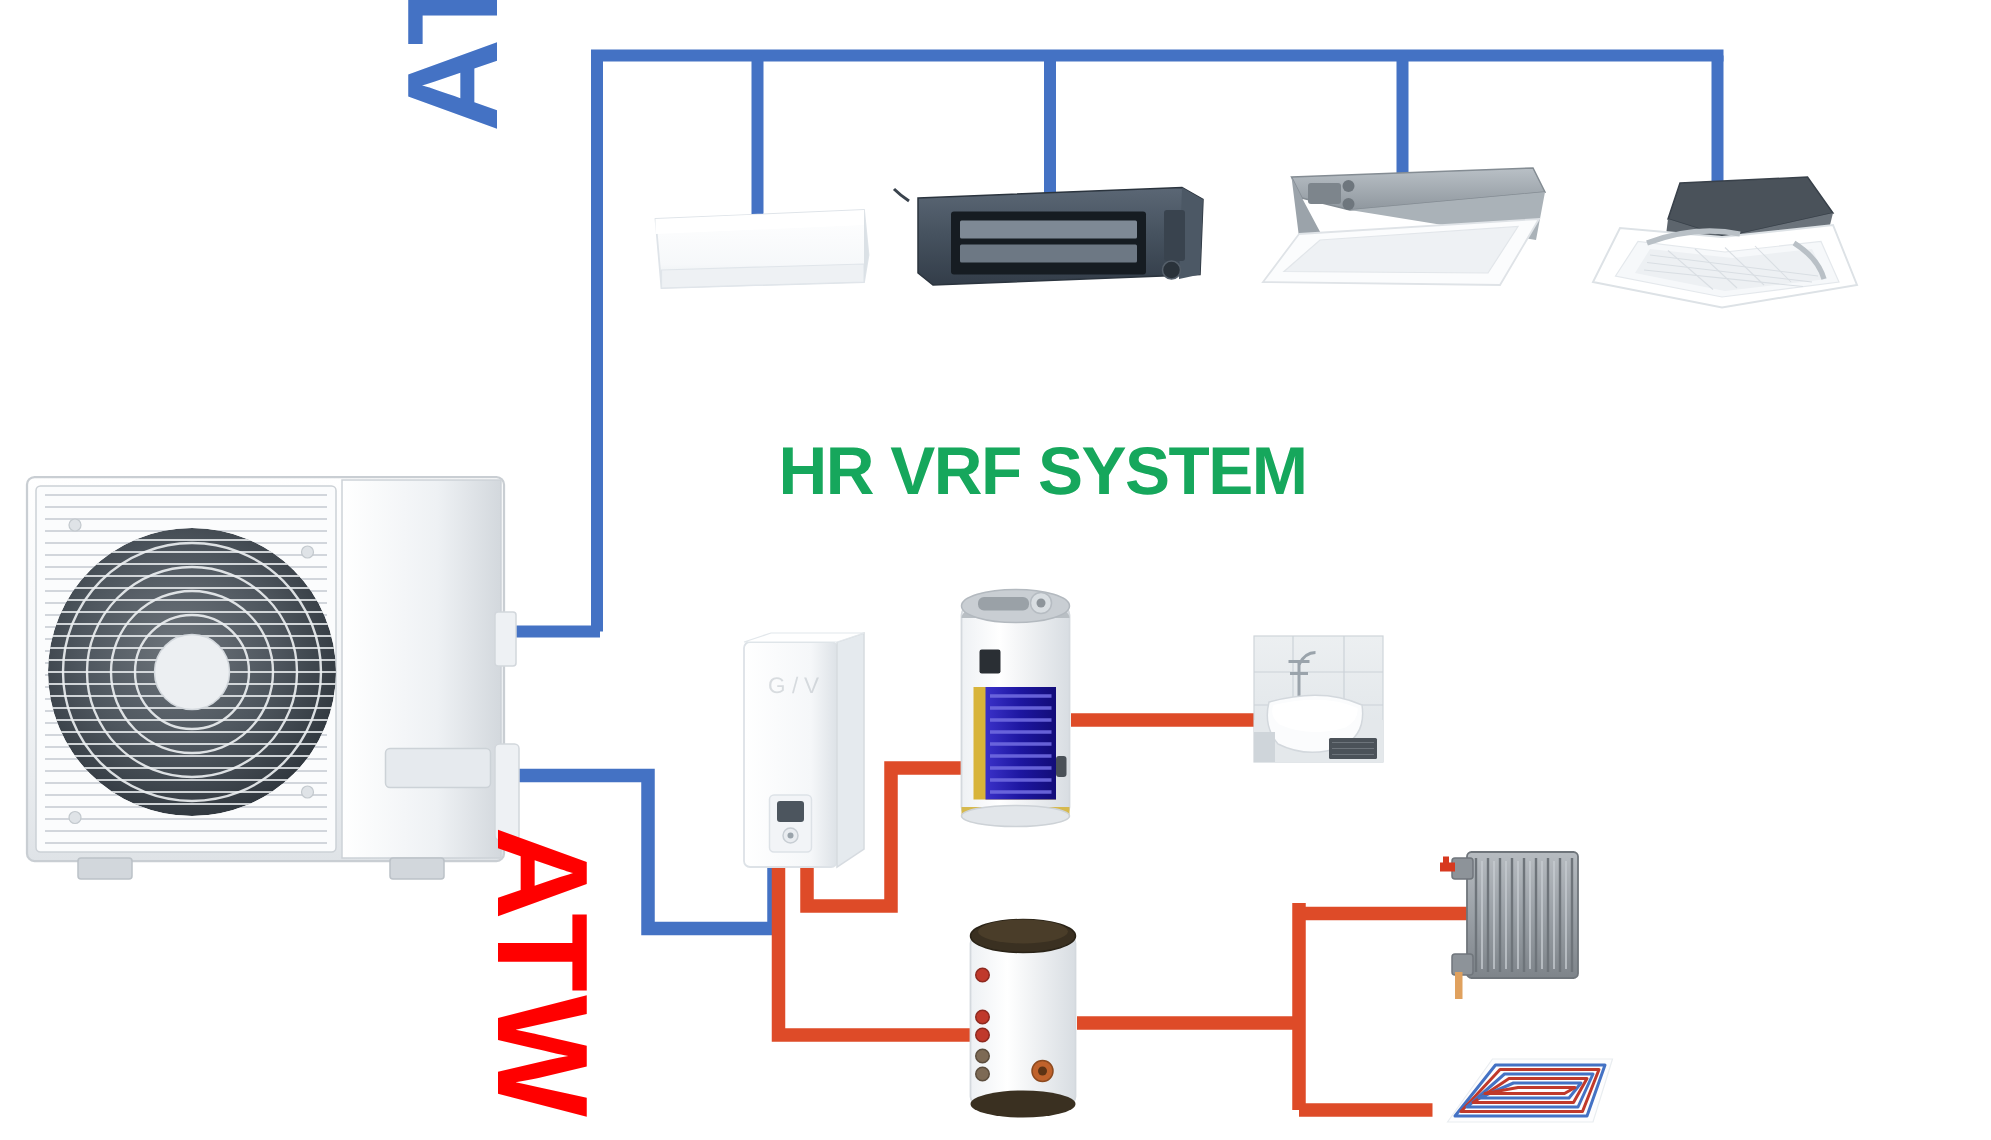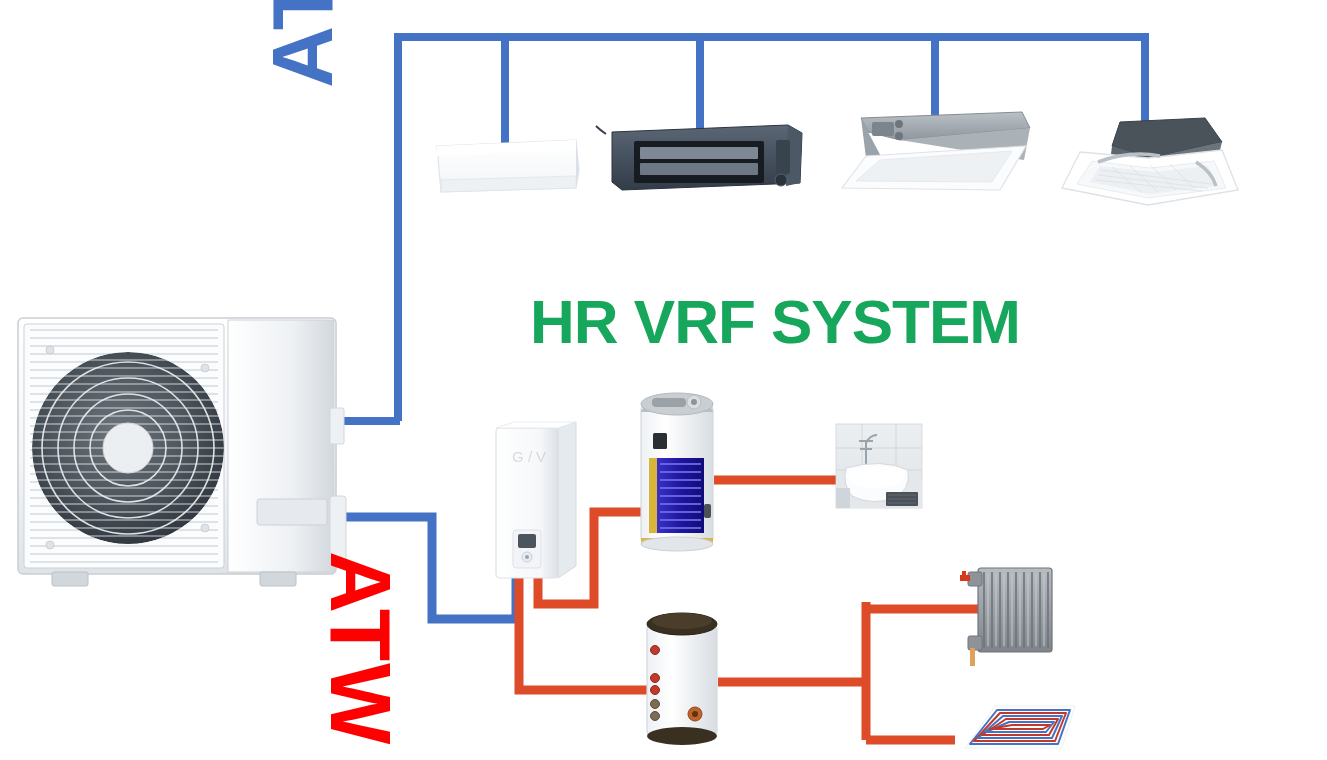--- a/index.html
+++ b/index.html
@@ -9,24 +9,23 @@
     position:relative;
     width:1327px;
     height:760px;
     background:#ffffff;
     overflow:hidden;
   }
   #svg-layer{position:absolute;left:0;top:0;width:1327px;height:760px;}
   .lbl{position:absolute;white-space:nowrap;font-weight:bold;line-height:1;}
   #title-hr{
     left:519px; top:291px;
-    font-size:62px;
+    font-size:45px;
     letter-spacing:-1px;
     color:#16A75C;
-    margin-left:11px;
   }
   #lbl-ata{
     left:0px; top:0px;
     width:200px;
     font-size:86px;
     color:#4472C4;
     transform:translate(259px,88px) rotate(-90deg);
     transform-origin:left top;
     letter-spacing:2px;
   }

